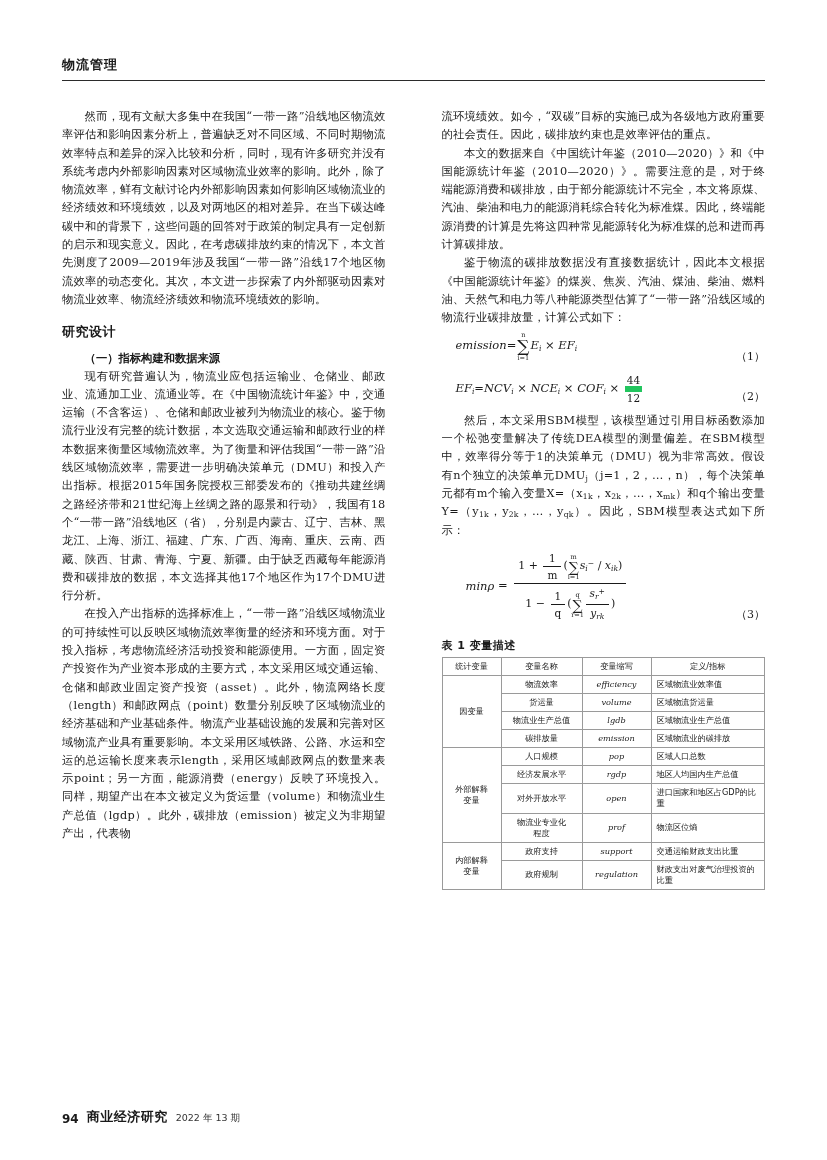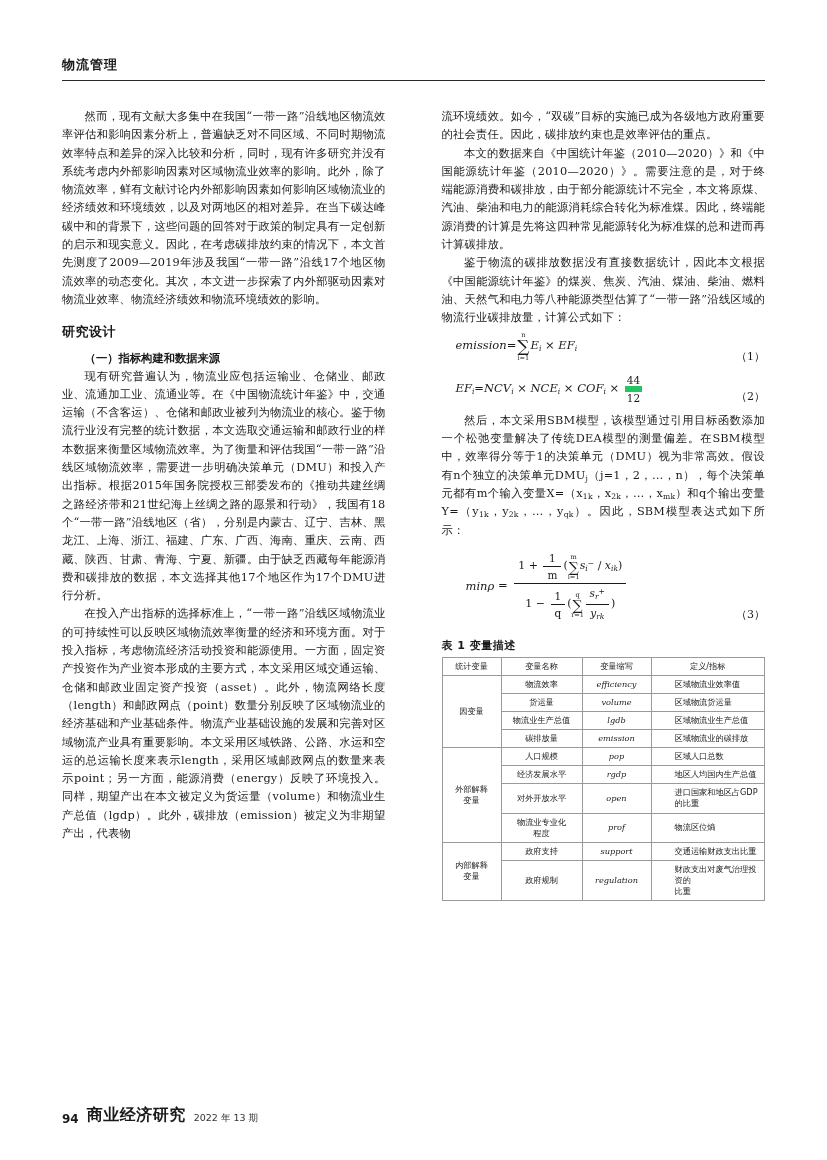--- a/index.html
+++ b/index.html
@@ -139,30 +139,30 @@
     vertical-align:middle;
     line-height:1.35;
   }
   table.vars thead th {
     font-weight:normal;
     background:#fff;
   }
   table.vars td.grp { width:52px; }
   table.vars td.nm { width:74px; }
   table.vars td.ab { width:62px; font-family:"DejaVu Serif", serif; font-style:italic; }
-  table.vars td.df { text-align:left; padding-left:23px; }
+  table.vars td.df { text-align:left; padding-left:5px; }
 
   
   .footer {
     position:absolute; left:62px; bottom:34px; width:703px;
     display:flex; align-items:flex-end; gap:8px;
     font-family:"DejaVu Sans", sans-serif;
   }
   .footer-page { font-weight:bold; font-size:12px; }
-  .footer-journal { font-weight:bold; font-size:16px; letter-spacing:0.5px; }
+  .footer-journal { font-weight:bold; font-size:13px; letter-spacing:0.5px; }
   .footer-issue { font-size:9.5px; color:#333; padding-bottom:1px; }
 </style>
 </head>
 <body>
 
 <div class="page">
 
   <div class="header">
     <div class="header-title">物流管理</div>
     <div class="header-rule"></div>

